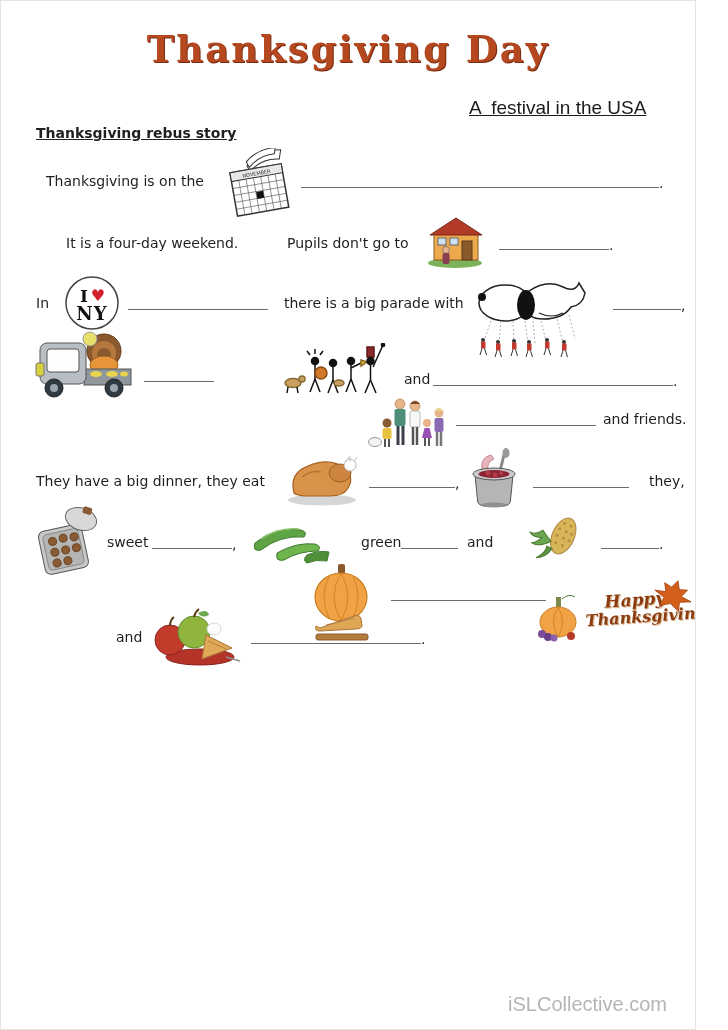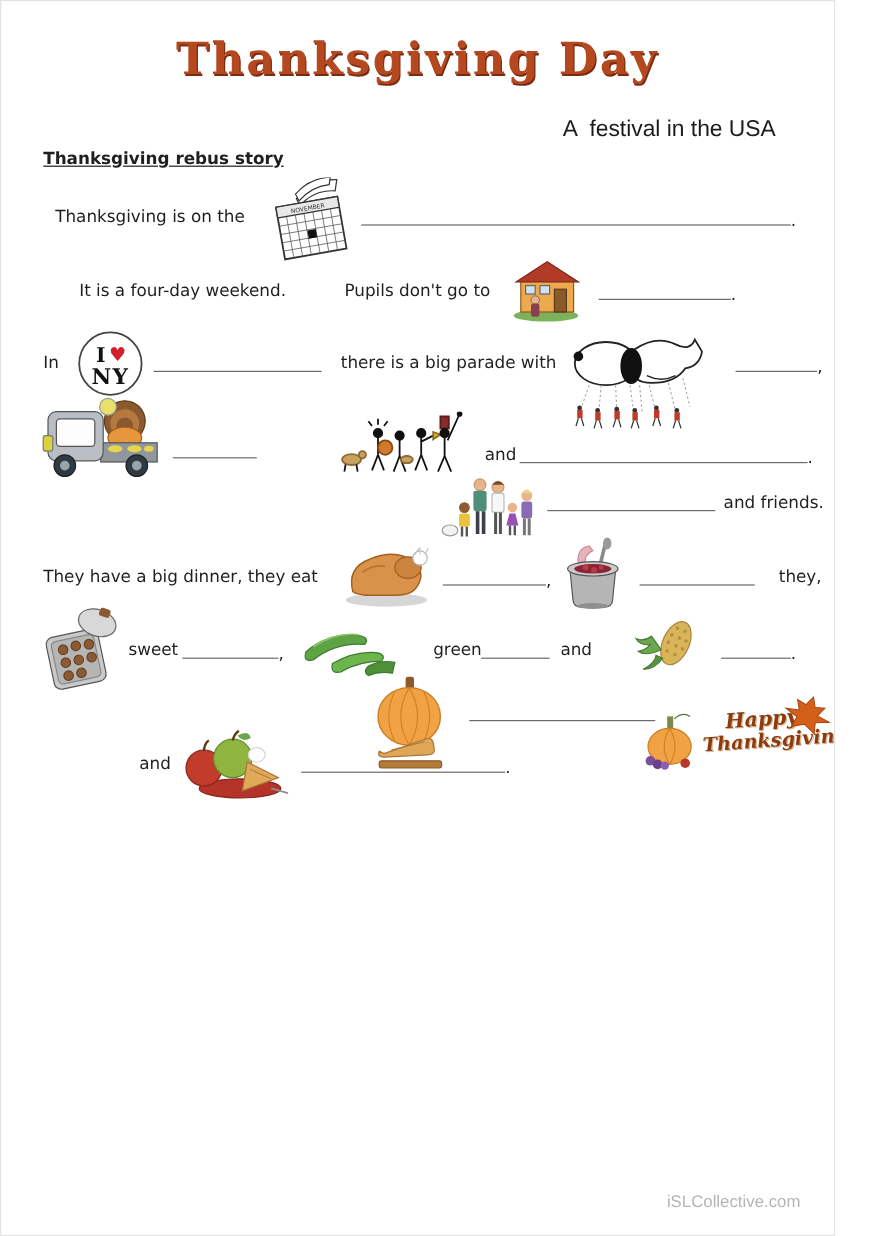--- a/index.html
+++ b/index.html
@@ -6,30 +6,30 @@
   html,body { background:#fff; }
   .page { position:relative; width:696px; height:1030px; background:#ffffff;
           border:1px solid #e3e3e3; overflow:hidden;
           font-family:"DejaVu Sans", sans-serif; }
   .title { position:absolute; left:0; right:0; top:26px; text-align:center;
            font-family:"DejaVu Serif", serif; font-weight:bold; font-size:37px;
            color:#b5481f; letter-spacing:2px; text-shadow:1px 1px 0 #7a2c12; }
   .heading { position:absolute; left:35px; top:80px; font-size:14px; font-weight:bold;
              text-decoration:underline; color:#1f1f1f; white-space:nowrap;margin-top:44px; }
   .tagline { position:absolute; left:468px; top:96px; font-size:19px; color:#1c1c1c;
-             font-family:"Liberation Sans", sans-serif; white-space:pre; }
+             font-family:"Liberation Sans", sans-serif; white-space:pre;text-decoration:underline; }
   .t { position:absolute; font-size:14px; color:#1f1f1f; white-space:nowrap; }
   .bline { display:inline-block; height:13px; border-bottom:1px solid #6b6b6b; }
   .icon { position:absolute; }
   .greeting { position:absolute; left:584px; top:590px; font-family:"DejaVu Serif", serif;
               font-style:italic; font-weight:bold; color:#8a3c10; transform:rotate(-4deg);
               font-size:17px; line-height:1.05; text-shadow:1px 1px 0 #dcb892; }
   .greeting .g1 { margin-left:20px; }
   .greeting .g2 { font-size:16px; }
-  .watermark { position:absolute; right:28px; top:992px; font-size:14px; color:#b5b5b5;
+  .watermark { position:absolute; right:28px; top:992px; font-size:20px; color:#b5b5b5;
                font-family:"Liberation Sans", sans-serif; }
 </style>
 </head>
 <body>
 
 <div class="page">
 
   <div class="title">Thanksgiving Day</div>
   <div class="heading">Thanksgiving rebus story</div>
   <div class="tagline">A  festival in the USA</div>

